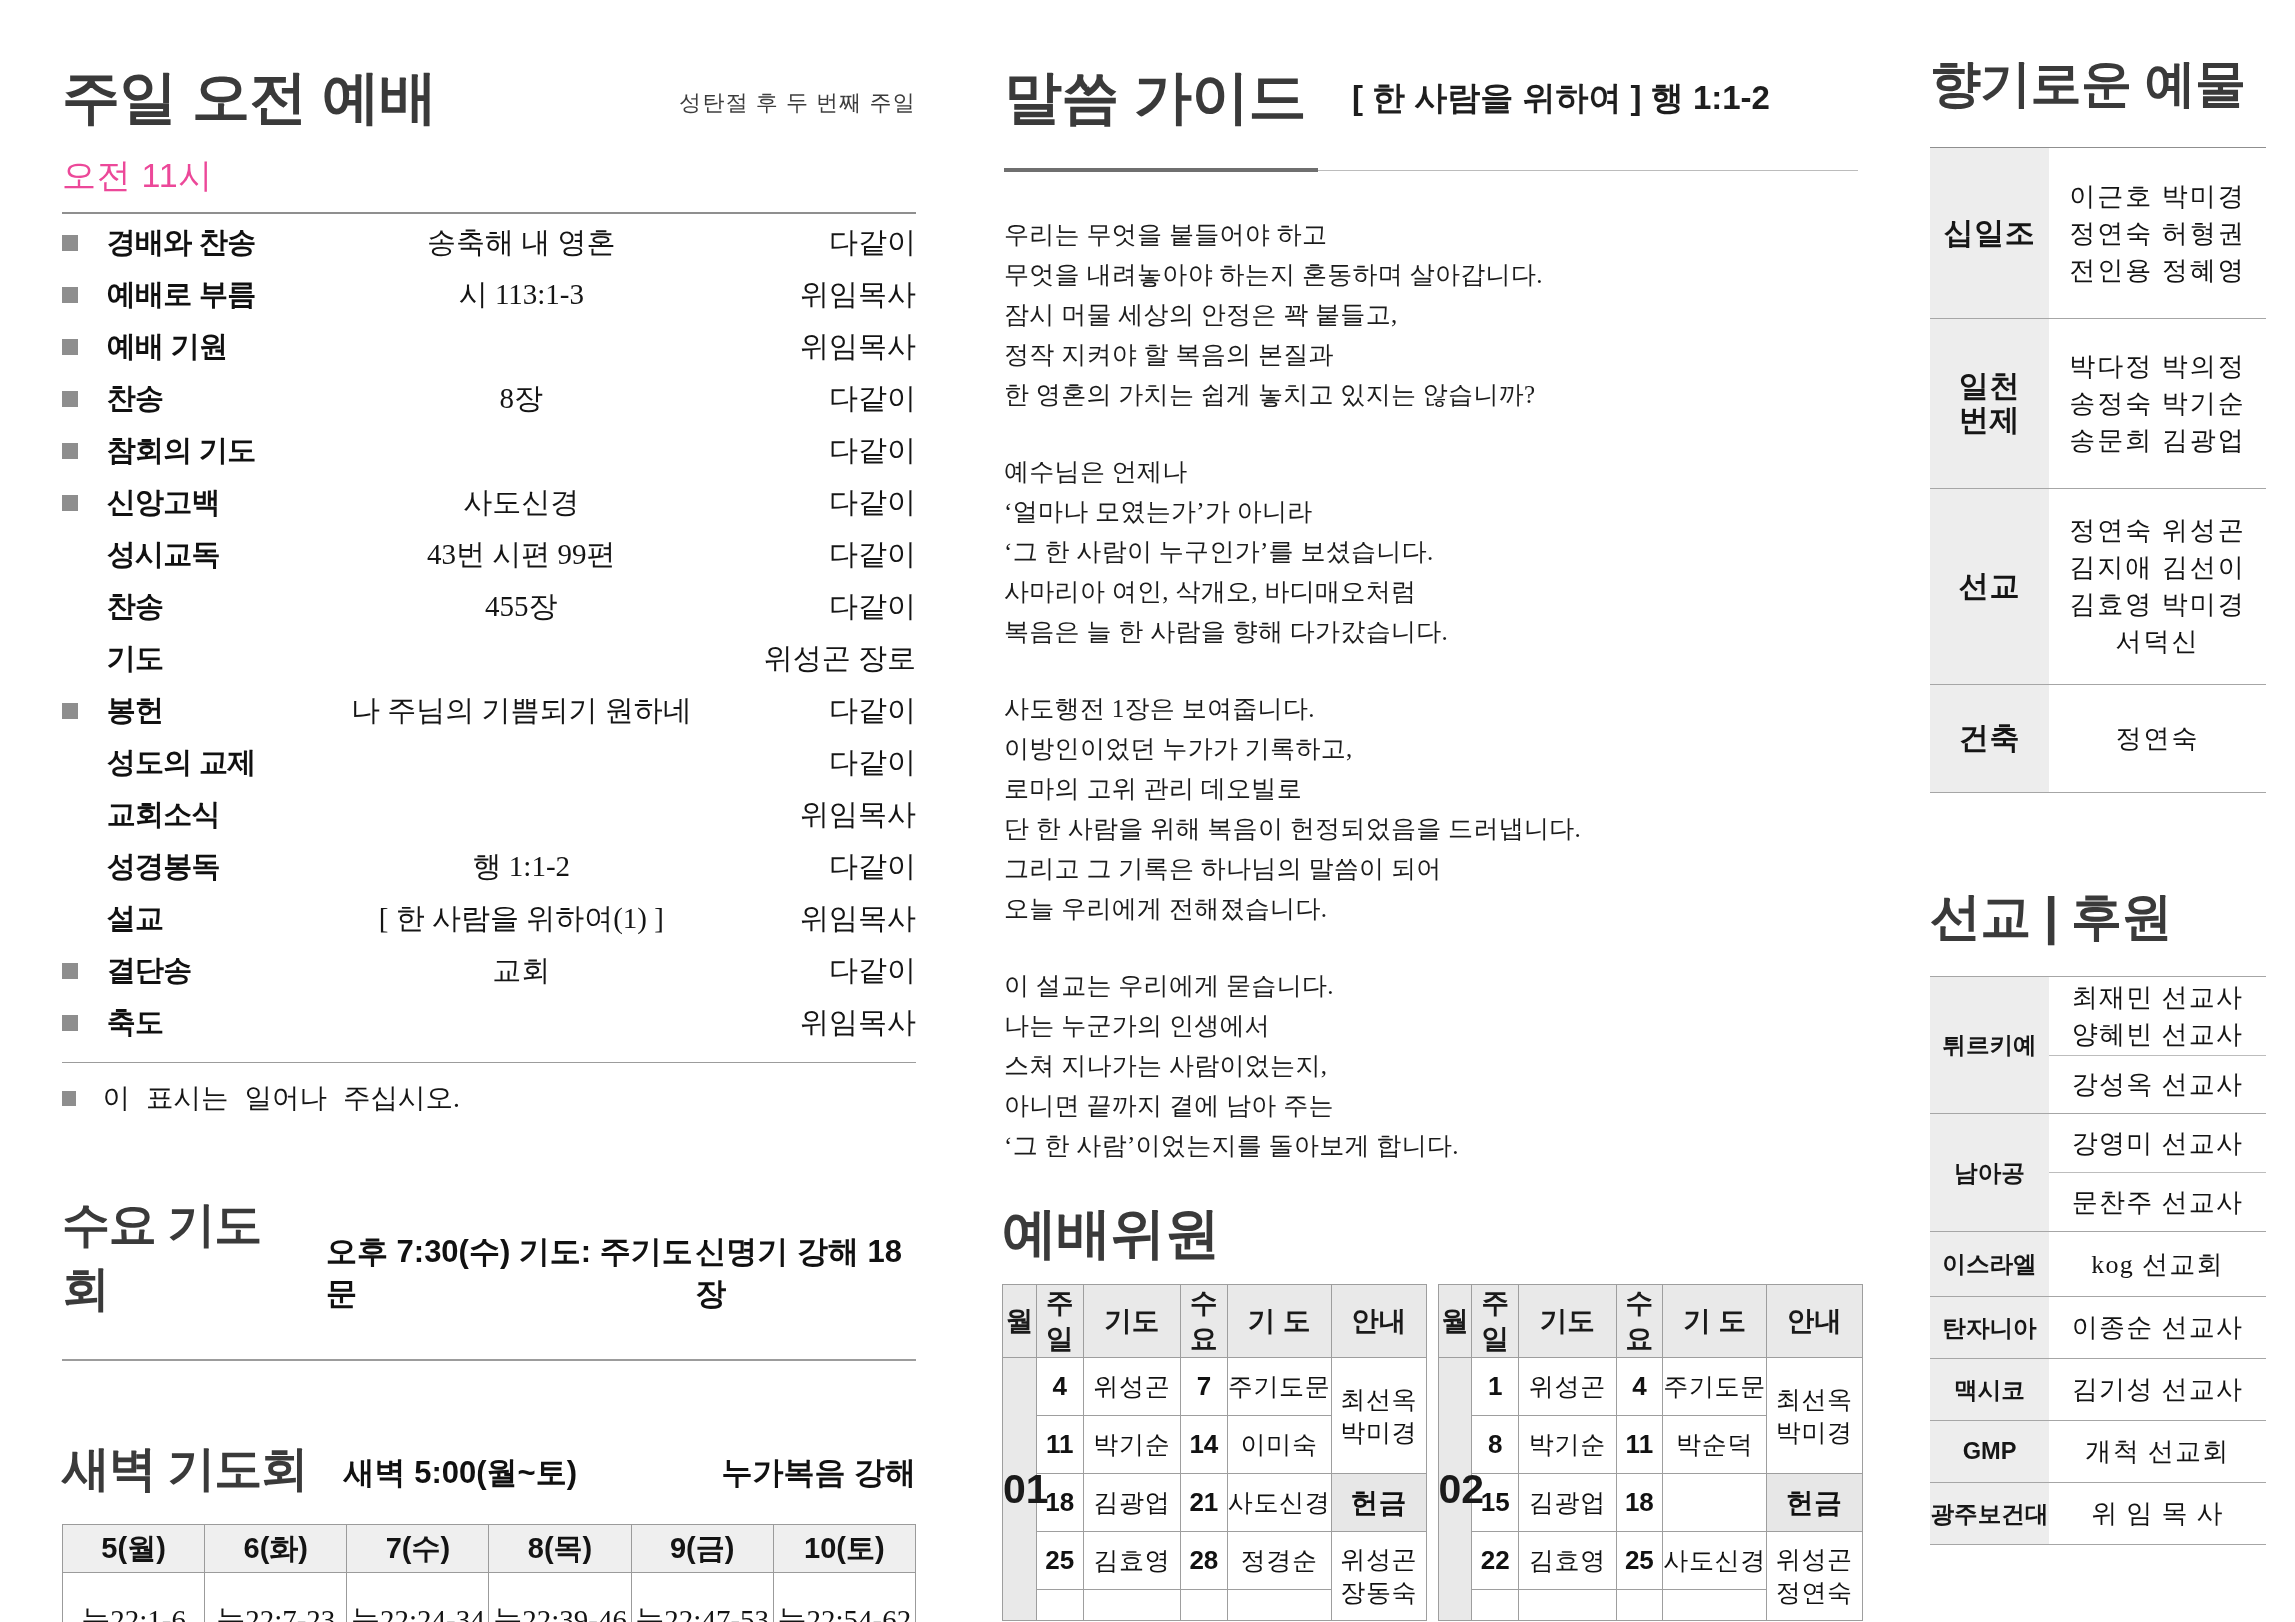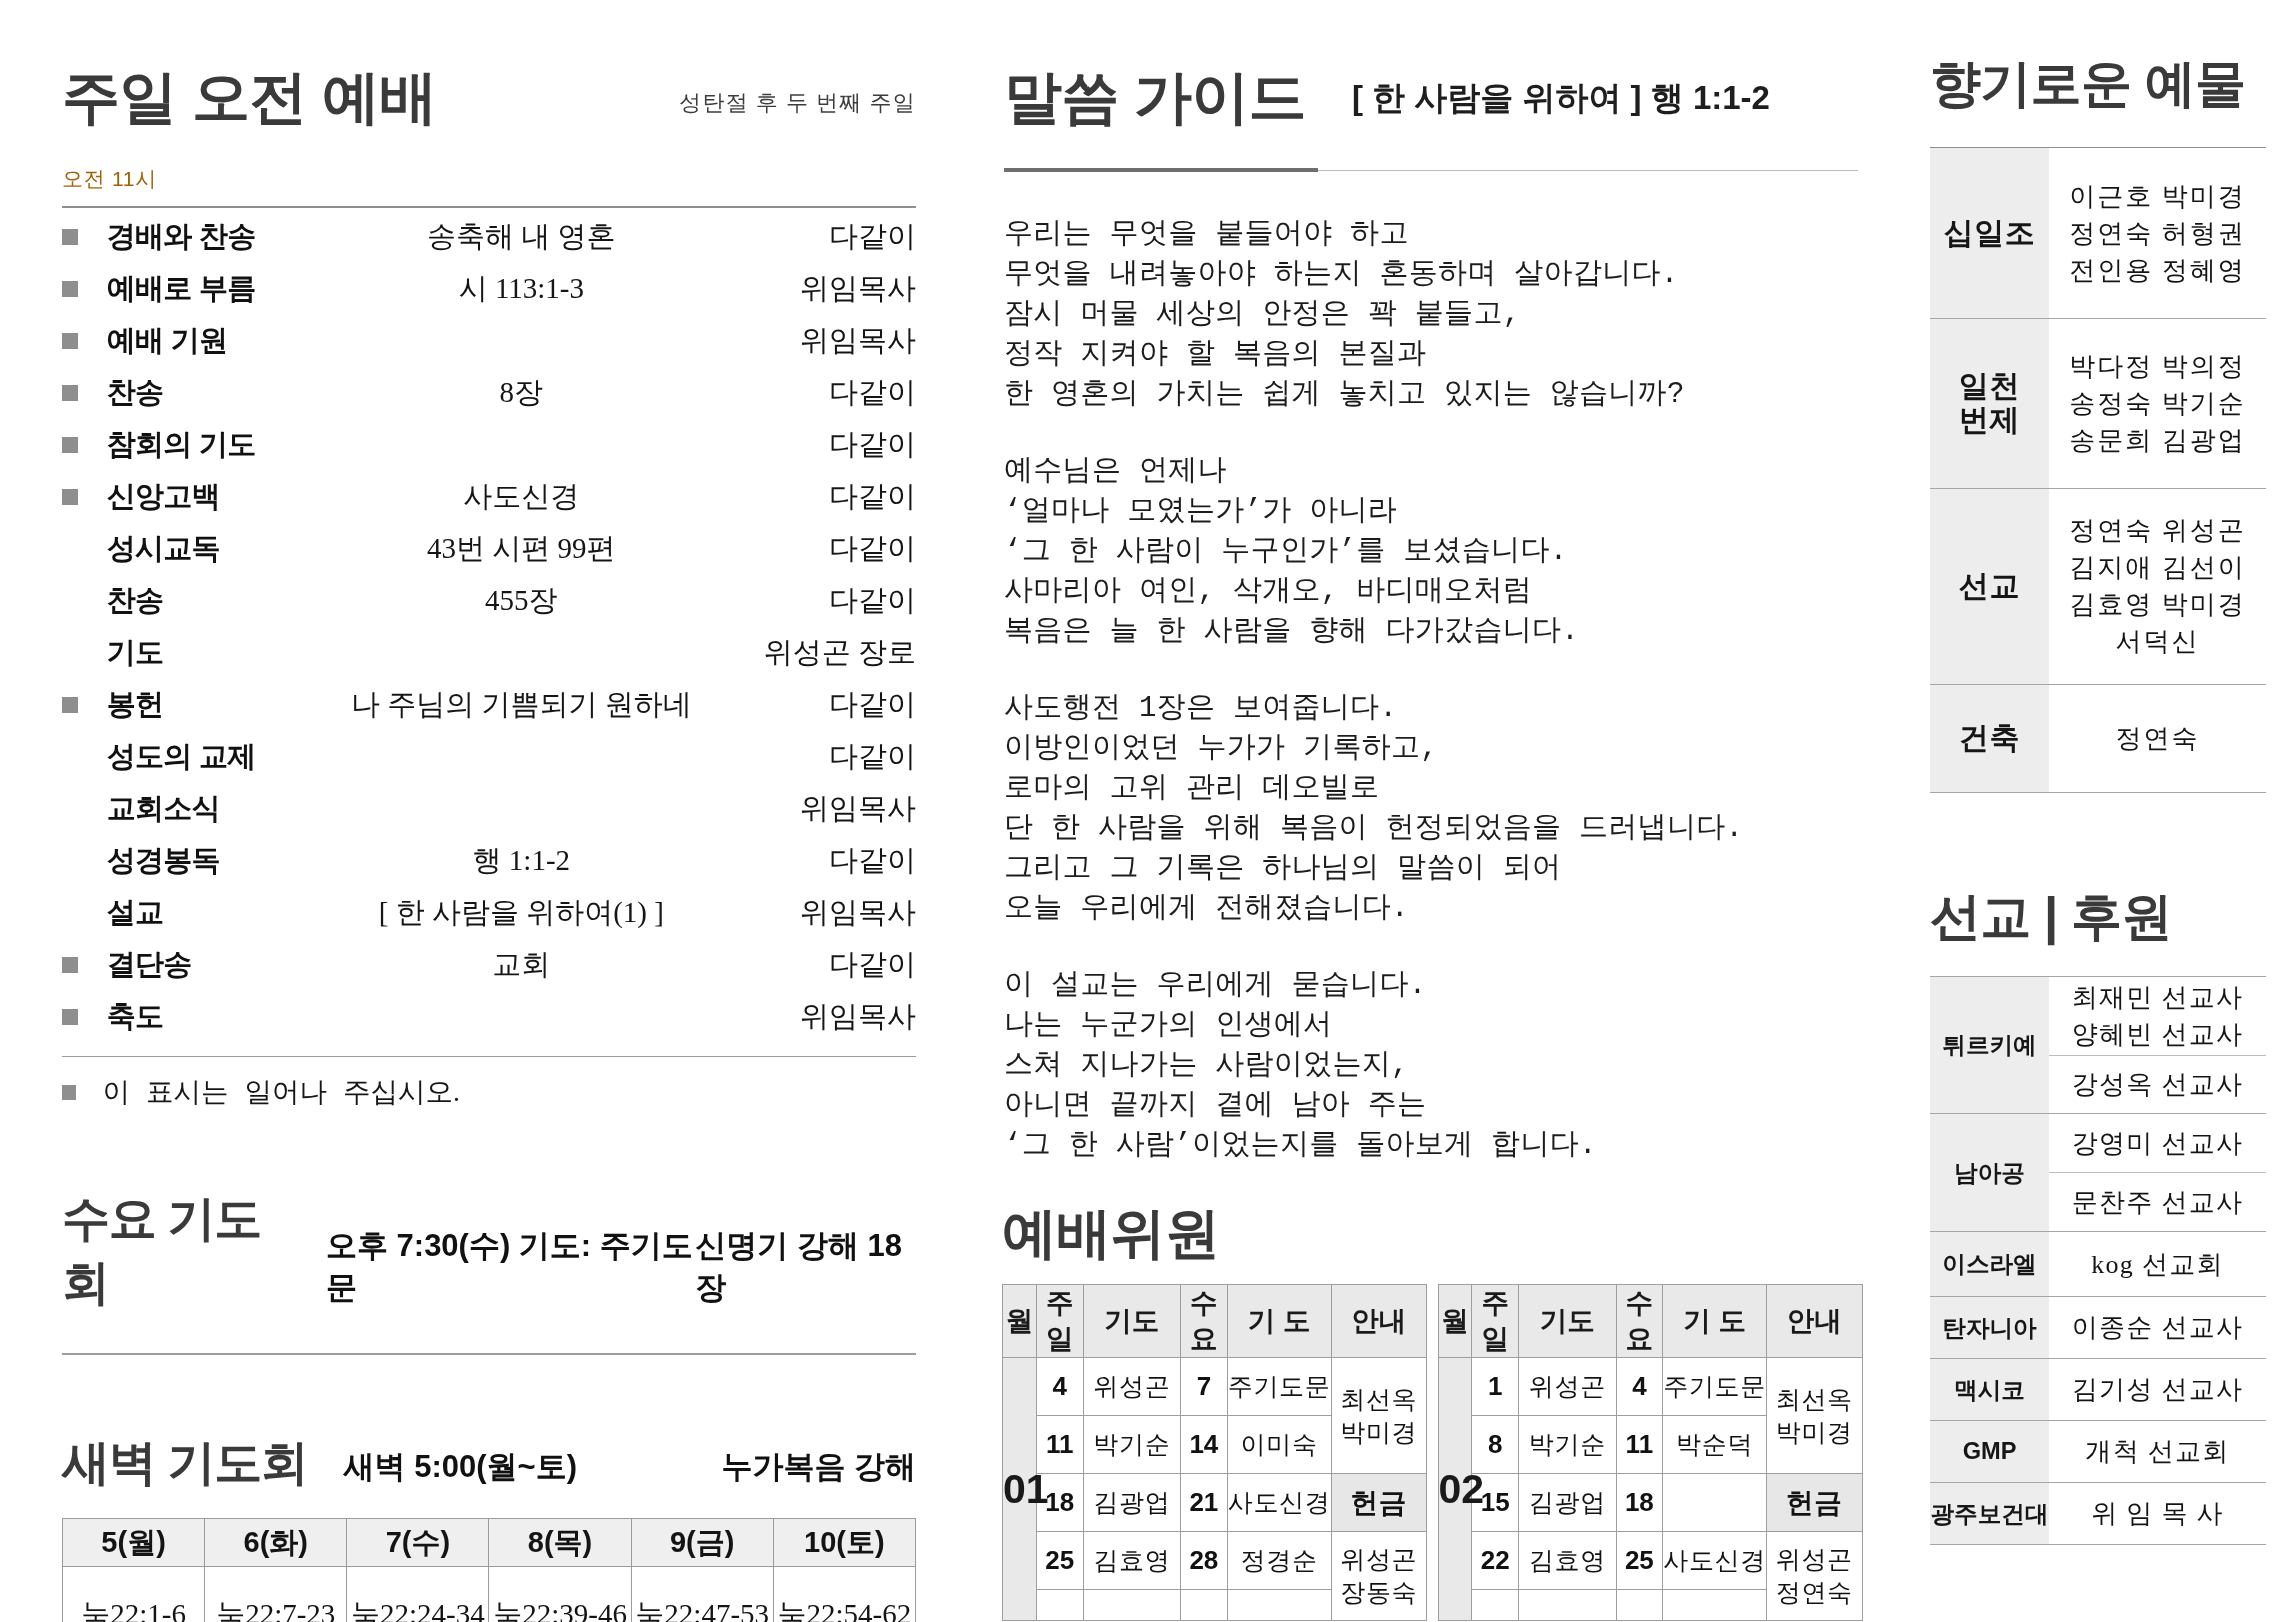--- a/index.html
+++ b/index.html
@@ -13,21 +13,21 @@
   
   .rule { border:none; height:2px; background:#8f8f8f; }
   .rule.thin { height:1.3px; background:#9c9c9c; }
   h1.sec-title { font-size:58px; font-weight:bold; color:#3a3a3a; line-height:1.18; letter-spacing:-0.7px; }
 
   
   .col-left { position:absolute; left:62px; top:63px; width:854px; }
   .sec-head { display:flex; align-items:flex-end; }
   .sun-sub { margin-left:auto; padding-bottom:13px; font-family:"Liberation Serif", serif;
              font-size:22px; color:#3c3c3c; letter-spacing:1.3px; }
-  .time { margin-top:34px; font-size:21px; color:#a16207; letter-spacing:0.7px; }
+  .time { margin-top:22px; font-size:34px; color:#ec4899; letter-spacing:0.7px; }
   .col-left .rule { margin-top:13px; }
 
   .worship-list { list-style:none; margin-top:2.6px; }
   .w-row { display:flex; align-items:center; height:52px; }
   .bullet { width:15.7px; height:15.7px; background:#8e8e8e; flex:0 0 15.7px; margin-right:29px; }
   .w-row.nb .bullet { visibility:hidden; }
   .w-label { width:236px; font-weight:bold; font-size:29px; color:#111; letter-spacing:-0.7px; }
   .w-value { flex:1; text-align:center; font-family:"Liberation Serif", serif; font-size:29px; color:#151515; }
   .w-role  { width:216px; text-align:right; font-family:"Liberation Serif", serif; font-size:29px; color:#151515; }
 
@@ -50,21 +50,21 @@
   .dawn-table td { height:96px; font-family:"Liberation Serif", serif; font-size:29px; color:#141414; }
 
   
   .col-guide { position:absolute; left:1004px; top:63px; width:854px; }
   .guide-head { display:flex; align-items:flex-end; }
   .guide-sub { margin-left:46px; padding-bottom:10.5px; font-size:33px; font-weight:bold; color:#1e1e1e; }
   .guide-divider { position:relative; margin-top:37px; height:3.9px; }
   .guide-divider .base { position:absolute; left:0; right:0; top:1.3px; height:1.3px; background:#bcbcbc; }
   .guide-divider .dark { position:absolute; left:0; top:0; width:314px; height:3.3px; background:#6f6f6f; }
   .guide-body { margin-top:43px; }
-  .guide-body p { font-family:Liberation Mono, monospace; font-size:29px; line-height:40px;
+  .guide-body p { font-family:Liberation Serif, serif; font-size:25px; line-height:40px;
                   color:#1c1c1c; white-space:pre-line; margin-bottom:37px; letter-spacing:0.3px; }
 
   
   .committee { position:absolute; left:1002px; top:1201px; width:861px; }
   .committee h1 { font-size:55px; }
   .c-tables { display:flex; gap:10.5px; margin-top:18.3px; }
   .c-table { border-collapse:collapse; table-layout:fixed; width:425px; border:1.3px solid #6f6f6f; }
   .c-table th, .c-table td { border:0.7px solid #9e9e9e; text-align:center; vertical-align:middle; }
   .c-table th { height:58px; background:#e9e9e9; font-size:27.5px; font-weight:bold; color:#1a1a1a; }
   .c-table td { height:58px; }

